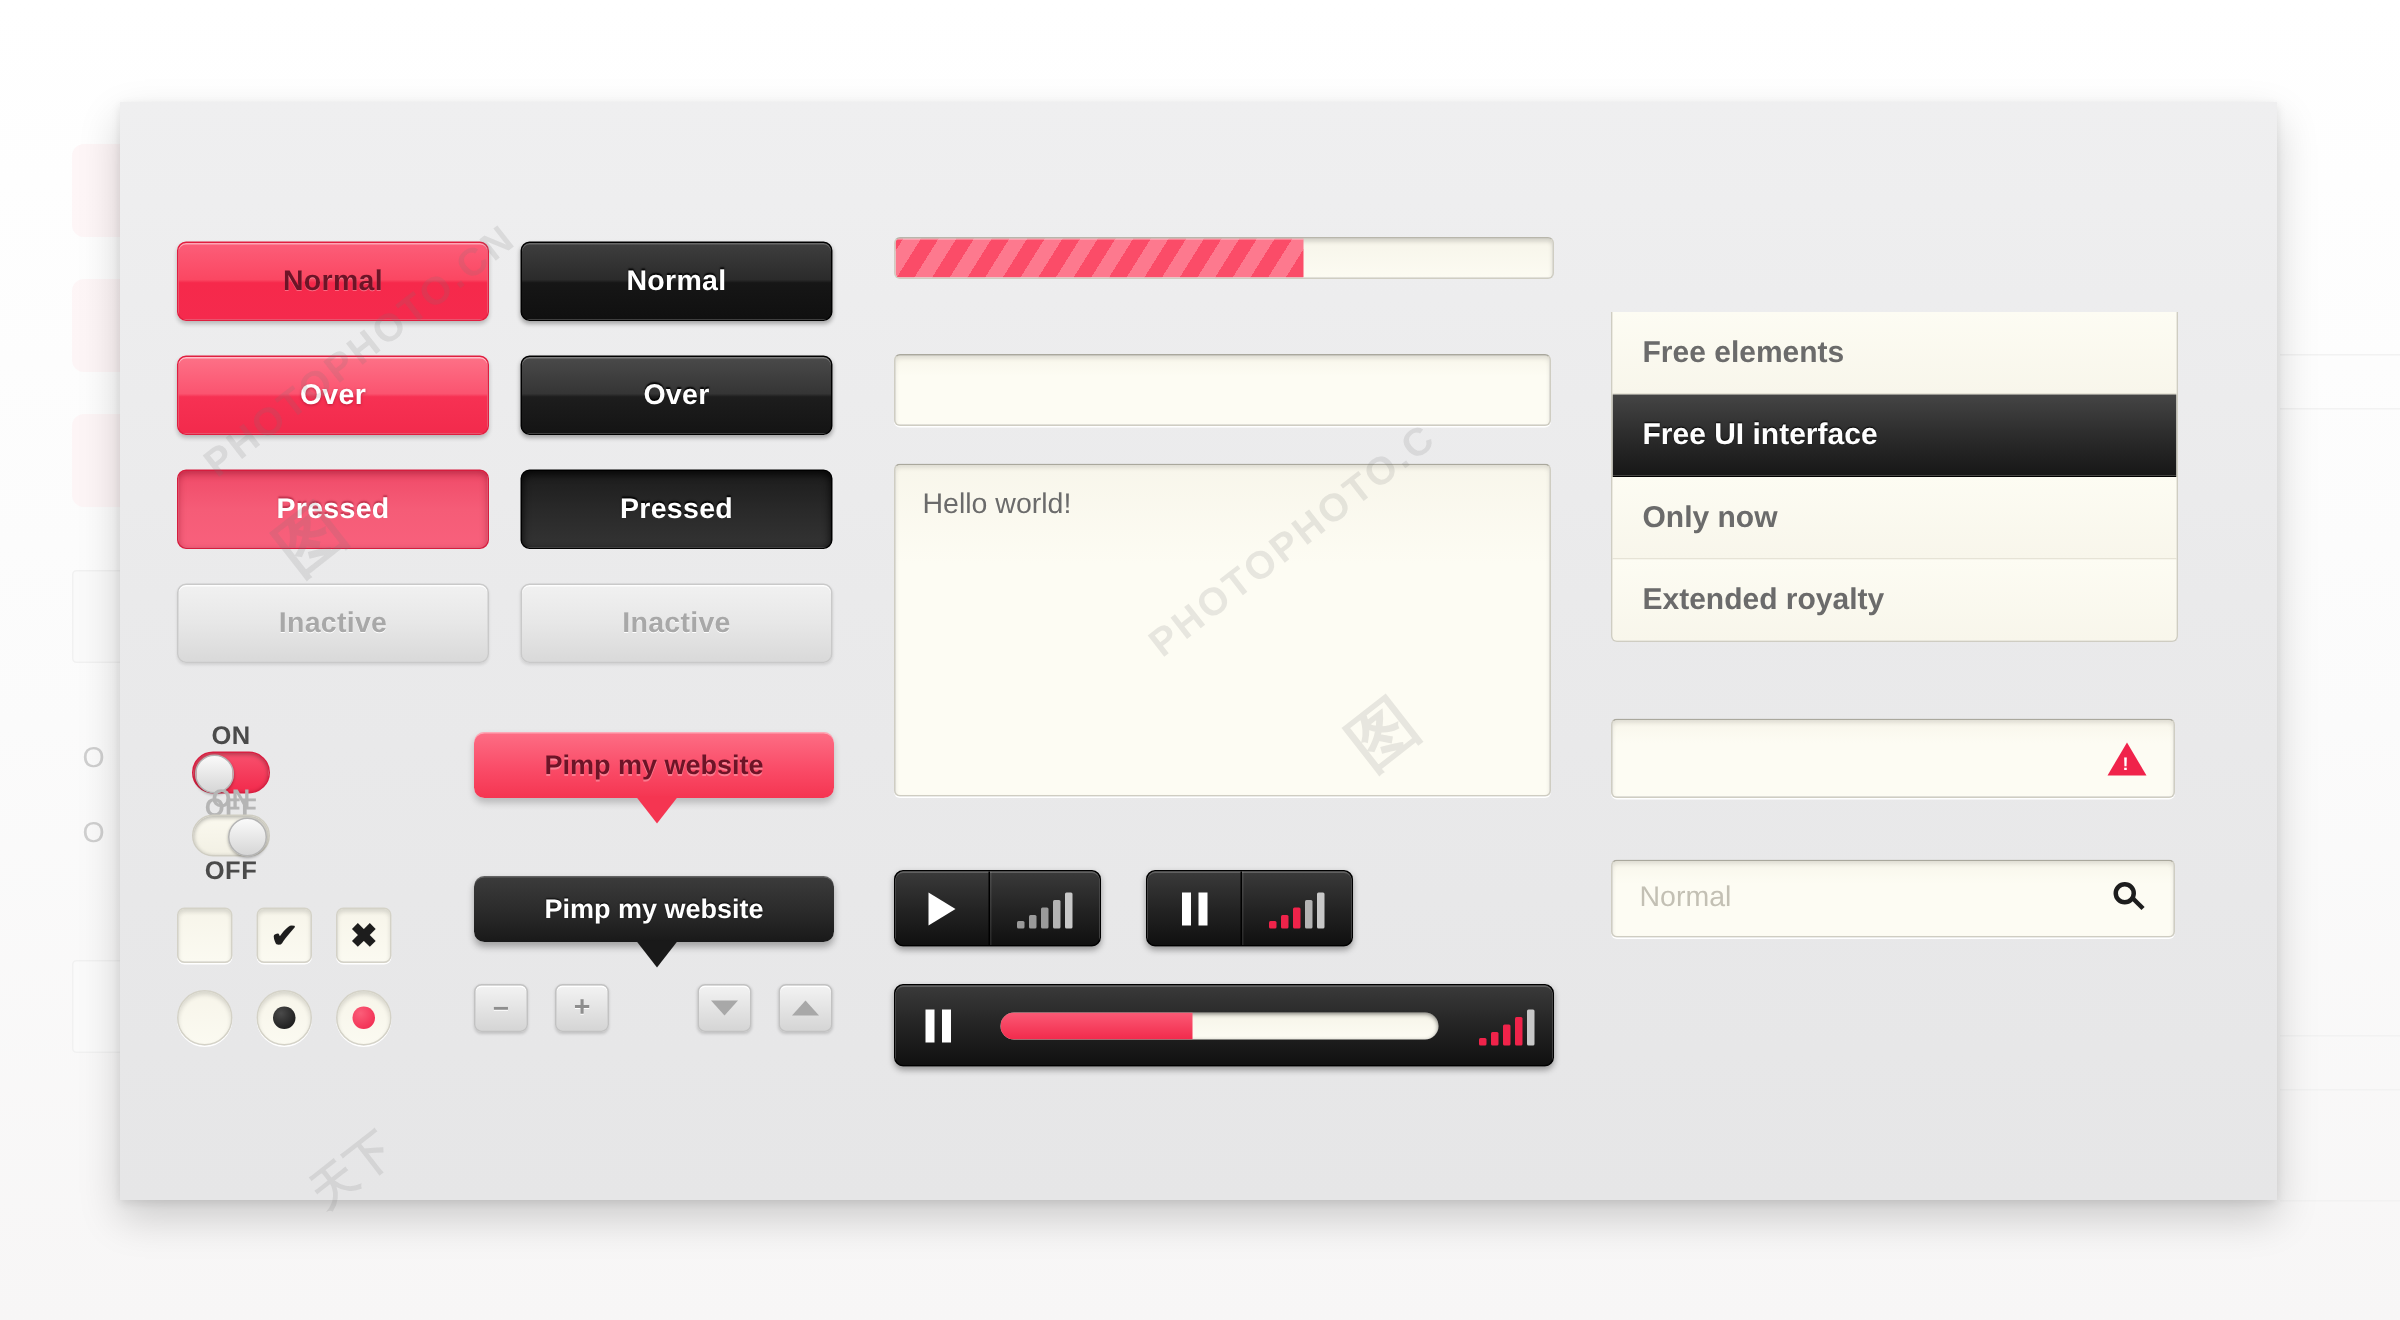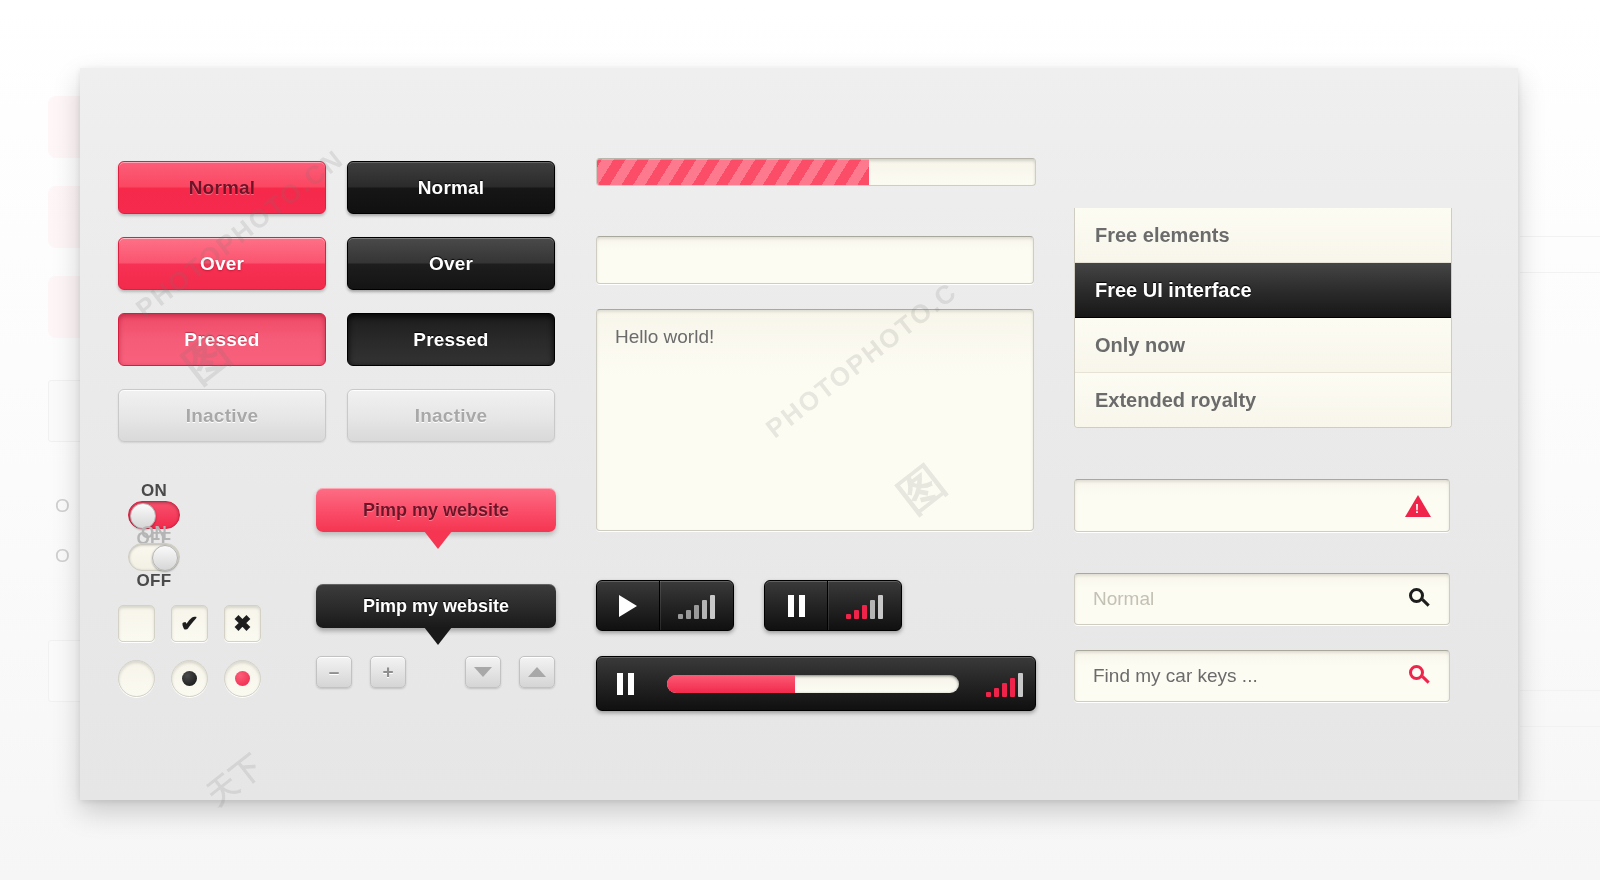--- a/index.html
+++ b/index.html
@@ -391,26 +391,19 @@
   </div>
 
   <div class="field" style="left:994px;top:505px;width:376px;height:52px;justify-content:space-between;">
     <span class="placeholder">Normal</span>
     <span class="mag" style="color:#1d1d1d;">
         <i></i>
         <u></u>
       </span>
   </div>
 
-  <div class="field" style="left:994px;top:582px;width:376px;height:52px;justify-content:space-between;">
-    <span>Find my car keys ...</span>
-    <span class="mag" style="color:#f0234a;">
-        <i></i>
-        <u></u>
-      </span>
-  </div>
 </div>
 
 <div class="wm wm-rot" style="left:130px;top:300px;font-size:26px;">PHOTOPHOTO.CN</div>
 <div class="wm wm-rot" style="left:760px;top:420px;font-size:26px;">PHOTOPHOTO.C</div>
 <div class="wm" style="left:185px;top:330px;font-size:44px;transform:rotate(-38deg);">图</div>
 <div class="wm" style="left:900px;top:460px;font-size:44px;transform:rotate(-38deg);">图</div>
 <div class="wm" style="left:205px;top:760px;font-size:30px;transform:rotate(-38deg);">天下</div>
 
 </body></html>

